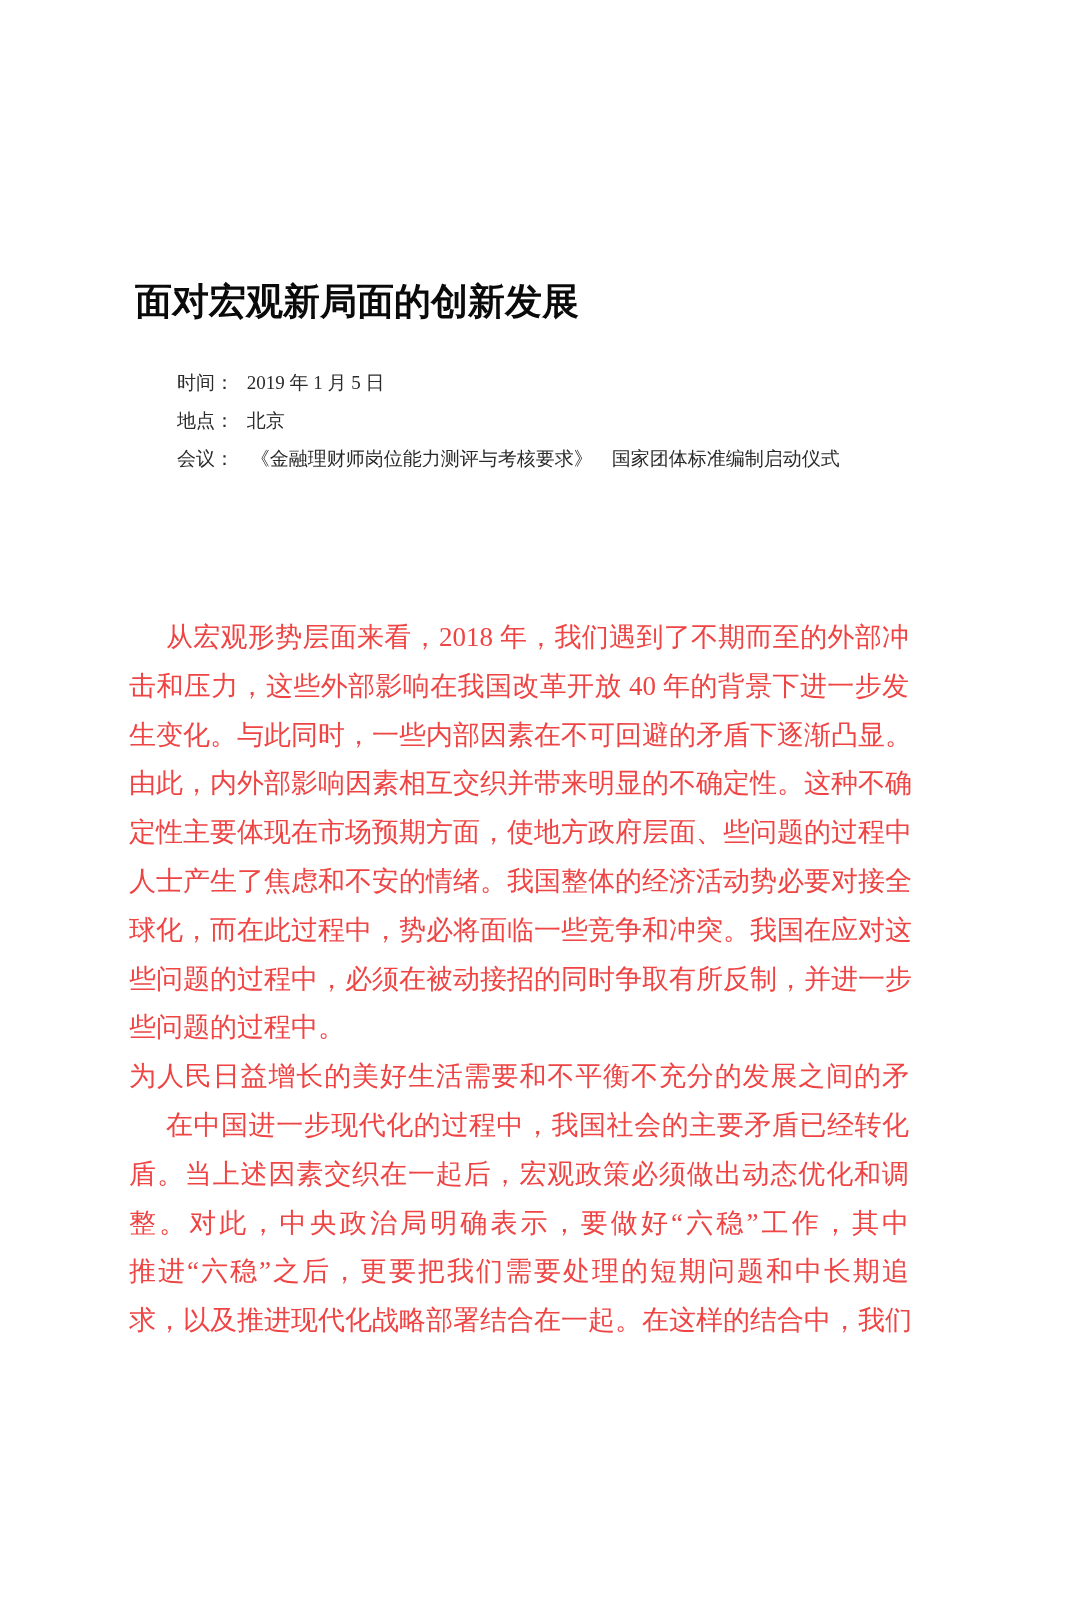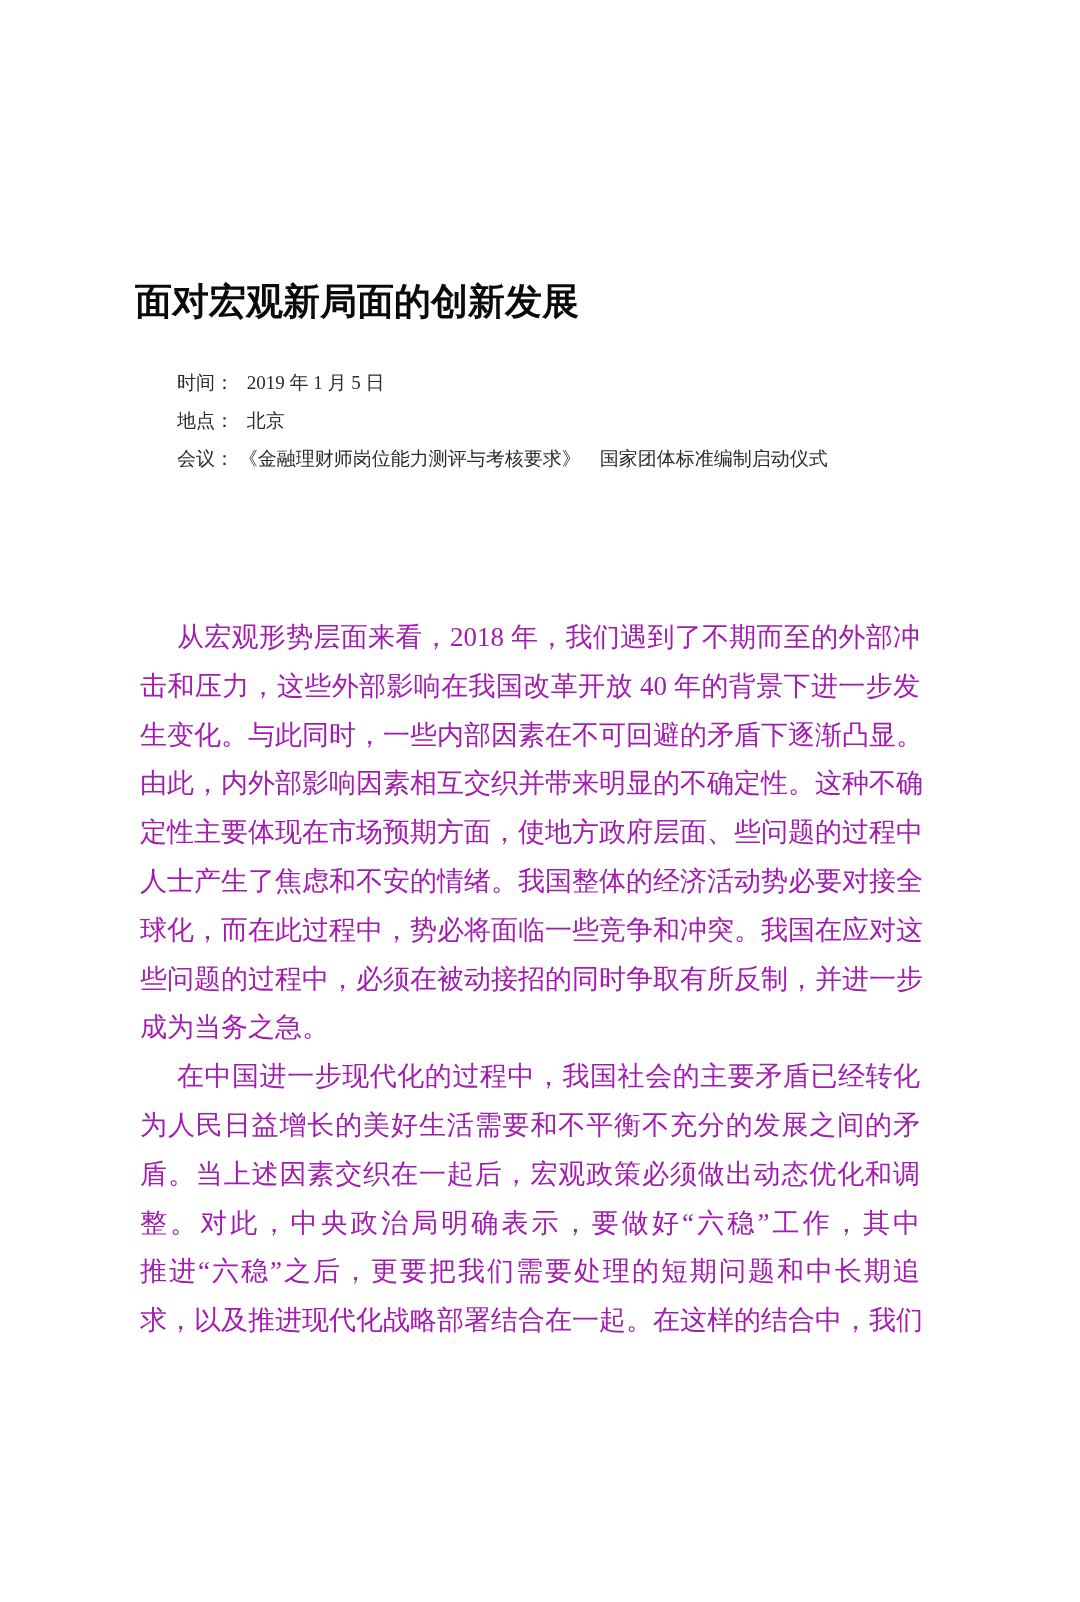--- a/index.html
+++ b/index.html
@@ -31,29 +31,29 @@
     left: 177px;
     top: 364px;
     font-size: 19px;
     line-height: 38px;
     color: #2a2a2a;
     font-style: normal;
   }
   .meta-row { white-space: nowrap; }
   .meta-label { display: inline; }
   .meta-value { display: inline; margin-left: 8px; }
-  .meta-row.meeting .meta-value { margin-left: 0; }
+  .meta-row.meeting .meta-value { margin-left: 12px; }
   .body-text {
     position: absolute;
-    left: 140px;
+    left: 129px;
     top: 613px;
     width: 780px;
     font-size: 27px;
     line-height: 48.8px;
-    color: #a21caf;
+    color: #ef4444;
   }
   .line {
     height: 48.8px;
     text-align: justify;
     text-align-last: justify;
     white-space: nowrap;
   }
   .line.indent { text-indent: 37px; }
   .line.short {
     text-align: left;
@@ -86,26 +86,26 @@
 
     <div class="paragraph">
       <div class="line indent">从宏观形势层面来看，2018 年，我们遇到了不期而至的外部冲</div>
       <div class="line">击和压力，这些外部影响在我国改革开放 40 年的背景下进一步发</div>
       <div class="line">生变化。与此同时，一些内部因素在不可回避的矛盾下逐渐凸显。</div>
       <div class="line">由此，内外部影响因素相互交织并带来明显的不确定性。这种不确</div>
       <div class="line">定性主要体现在市场预期方面，使地方政府层面、些问题的过程中</div>
       <div class="line">人士产生了焦虑和不安的情绪。我国整体的经济活动势必要对接全</div>
       <div class="line">球化，而在此过程中，势必将面临一些竞争和冲突。我国在应对这</div>
       <div class="line">些问题的过程中，必须在被动接招的同时争取有所反制，并进一步</div>
-      <div class="line short">成为当务之急。</div>
+      <div class="line short">些问题的过程中。</div>
     </div>
 
     <div class="paragraph">
+      <div class="line">为人民日益增长的美好生活需要和不平衡不充分的发展之间的矛</div>
       <div class="line indent">在中国进一步现代化的过程中，我国社会的主要矛盾已经转化</div>
-      <div class="line">为人民日益增长的美好生活需要和不平衡不充分的发展之间的矛</div>
       <div class="line">盾。当上述因素交织在一起后，宏观政策必须做出动态优化和调</div>
       <div class="line">整。对此，中央政治局明确表示，要做好“六稳”工作，其中</div>
       <div class="line">推进“六稳”之后，更要把我们需要处理的短期问题和中长期追</div>
       <div class="line">求，以及推进现代化战略部署结合在一起。在这样的结合中，我们</div>
     </div>
   </div>
 
 </div>
 
 </body></html>

